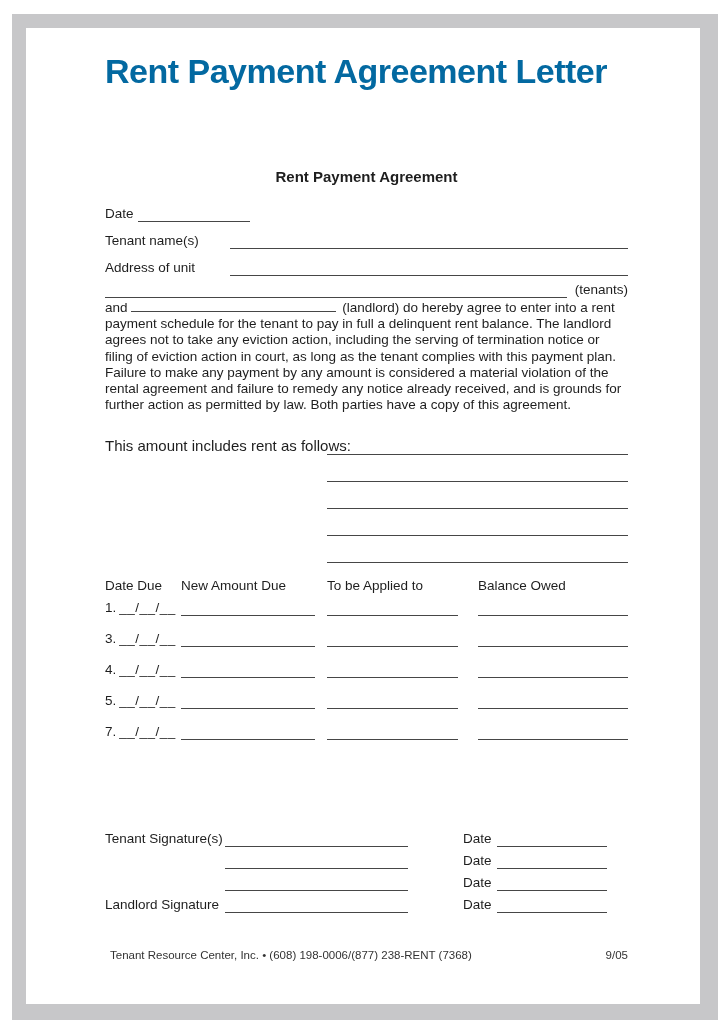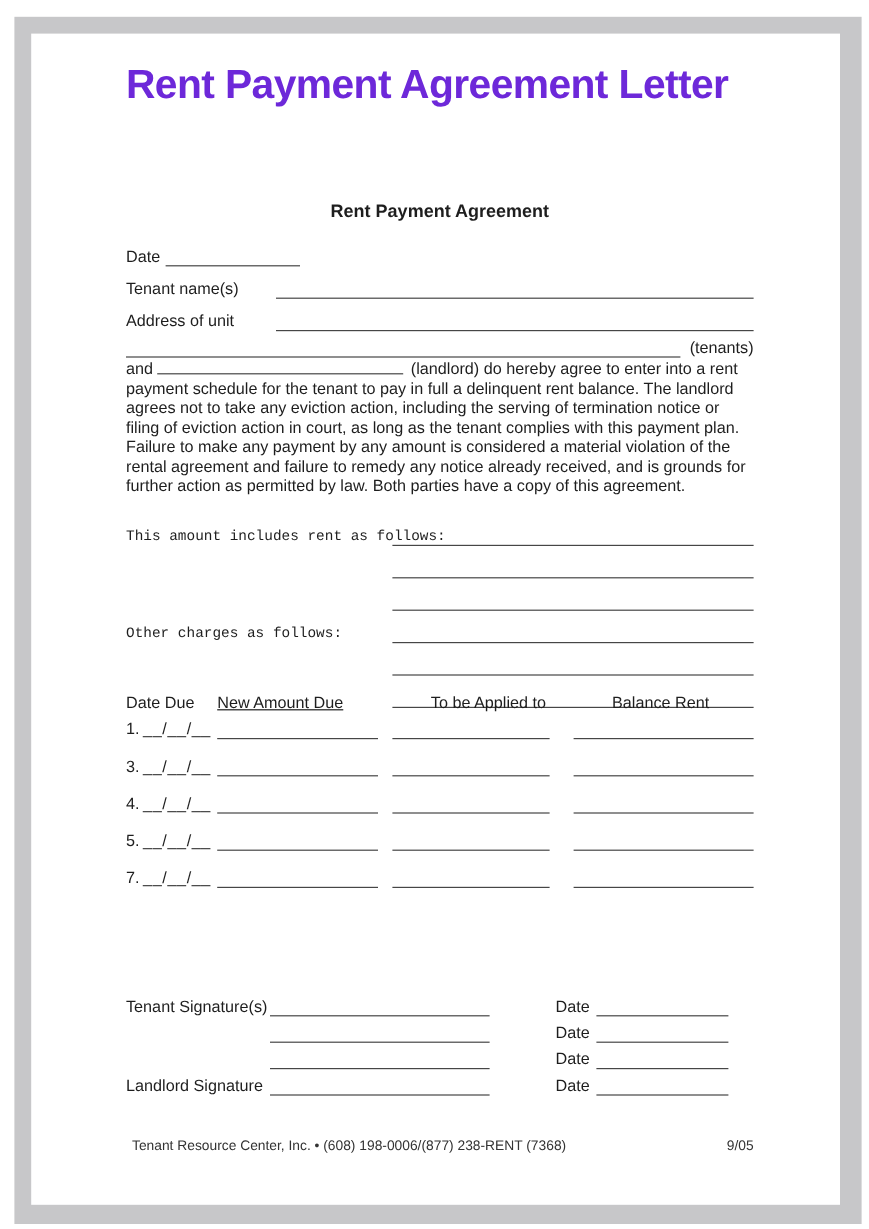--- a/index.html
+++ b/index.html
@@ -4,21 +4,21 @@
 <style>
   * { margin:0; padding:0; box-sizing:border-box; }
   html,body { width:724px; height:1024px; background:#ffffff; }
   body { font-family:"Liberation Sans", sans-serif; color:#1e1e1e; position:relative; }
 
   .frame { position:absolute; left:12px; top:14px; right:6px; bottom:4px; background:#c7c7c9; }
   .page  { position:absolute; left:14px; top:14px; right:18px; bottom:16px; background:#ffffff; }
   .content { position:absolute; left:79px; top:0; width:523px; height:100%; }
 
   .title { position:absolute; top:24px; left:0; font-size:34px; font-weight:700;
-           letter-spacing:-0.5px; color:#6d28d9; white-space:nowrap; }
+           letter-spacing:-0.5px; color:#0369a1; white-space:nowrap; }
   .heading { position:absolute; top:140px; left:0; width:100%; text-align:center;
              font-size:15px; font-weight:700; }
 
   .blank { border-bottom:1.5px solid #464646; }
 
   
   .fields { position:absolute; top:167px; left:0; width:100%; font-size:13.5px; }
   .frow { display:flex; align-items:flex-end; height:27px; }
   .frow.last { height:22px; }
   .lbl { flex:none; padding-bottom:1px; }
@@ -30,29 +30,29 @@
   
   .para { position:absolute; top:272px; left:0; width:100%;
           font-size:13.5px; line-height:16.2px; }
   .inline-blank { display:inline-block; width:205px; height:12px;
                   border-bottom:1.5px solid #464646; margin:0 3px; }
 
   
   .total-row { position:absolute; top:389px; left:0; width:100%; height:18px;
                display:flex; align-items:flex-end; font-size:13.5px; }
   .total-blank { width:112px; margin-left:6px; }
-  .amounts { position:absolute; top:400px; left:0; width:100%; font-size:12px;font-family:Liberation Mono, monospace; }
+  .amounts { position:absolute; top:400px; left:0; width:100%; font-size:15px; }
   .arow { display:flex; align-items:flex-end; height:27px; }
   .albl { width:222px; flex:none; padding-bottom:1px; white-space:nowrap; }
   .aline { flex:1; }
 
   
   .schedule { position:absolute; top:550px; left:0; width:100%; font-size:13.5px; }
   .shead { display:flex; height:17px; }
-  .h1 { width:76px; } .h2 { width:146px;text-decoration:underline; } .h3 { width:151px;margin-left:32px; } .h4 { flex:1; }
+  .h1 { width:76px; } .h2 { width:146px; } .h3 { width:151px; } .h4 { flex:1; }
   .srow { display:flex; align-items:flex-end; height:31px; }
   .srow.first { height:21px; }
   .sc1 { width:76px; white-space:nowrap; padding-bottom:1px; }
   .sc1 .mask { margin-left:3px; letter-spacing:0.5px; }
   .l2 { width:134px; margin-right:12px; }
   .l3 { width:131px; margin-right:20px; }
   .l4 { flex:1; }
 
   
   .sigs { position:absolute; top:797px; left:0; width:100%; font-size:13.5px; }
@@ -106,39 +106,35 @@
         </div>
         <div class="arow">
           <span class="albl"></span>
           <span class="blank aline"></span>
         </div>
         <div class="arow">
           <span class="albl"></span>
           <span class="blank aline"></span>
         </div>
         <div class="arow">
-          <span class="albl">Other charges as follows:</span>
-          <span class="blank aline"></span>
-        </div>
-        <div class="arow">
           <span class="albl"></span>
           <span class="blank aline"></span>
         </div>
         <div class="arow">
           <span class="albl"></span>
           <span class="blank aline"></span>
         </div>
       </div>
 
       <div class="schedule">
         <div class="shead">
           <span class="h1">Date Due</span>
           <span class="h2">New Amount Due</span>
           <span class="h3">To be Applied to</span>
-          <span class="h4">Balance Rent</span>
+          <span class="h4">Balance Owed</span>
         </div>
         <div class="srow first">
           <span class="sc1"><span>1.</span><span class="mask">__/__/__</span></span>
           <span class="blank l2"></span>
           <span class="blank l3"></span>
           <span class="blank l4"></span>
         </div>
         <div class="srow">
           <span class="sc1"><span>3.</span><span class="mask">__/__/__</span></span>
           <span class="blank l2"></span>

